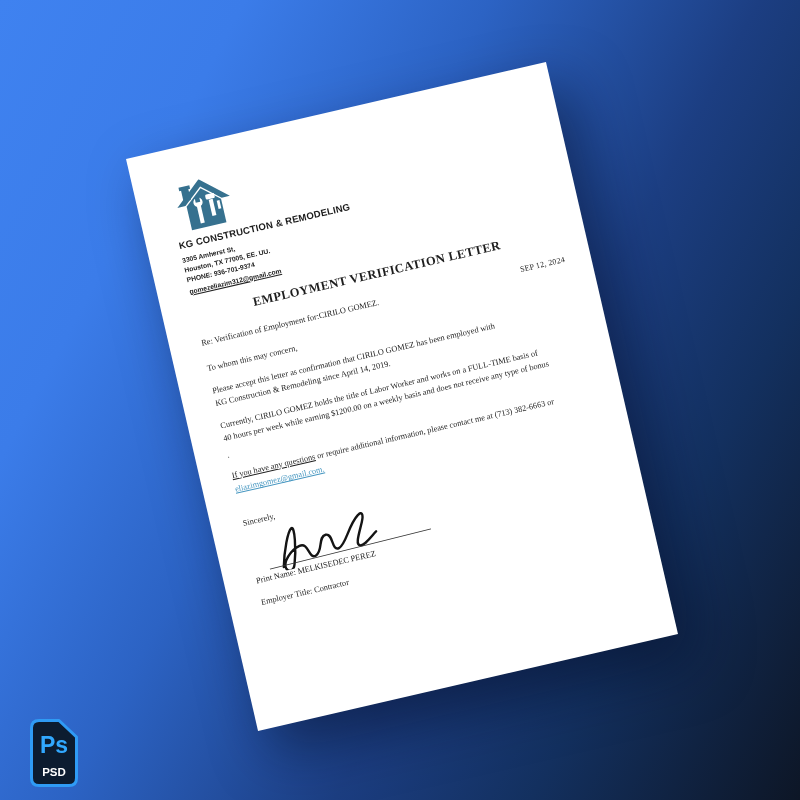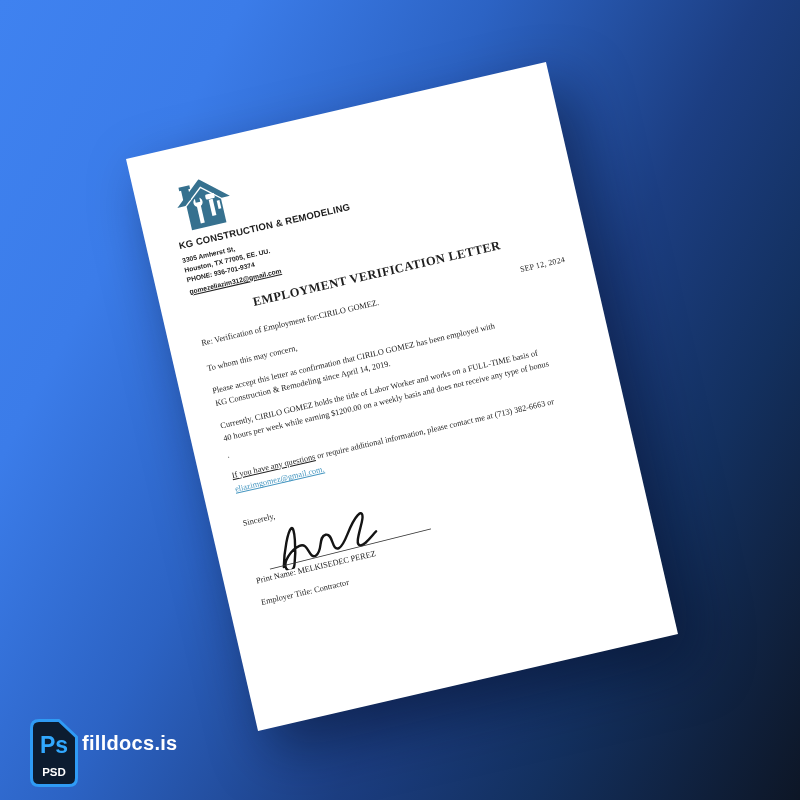--- a/index.html
+++ b/index.html
@@ -117,14 +117,13 @@
 
 <div class="badge">
   <svg width="48" height="68" viewBox="0 0 48 68">
     <path d="M9,1.5 H29 L46.5,18 V59 Q46.5,66.5 39,66.5 H9 Q1.5,66.5 1.5,59 V9 Q1.5,1.5 9,1.5 Z" fill="#0c1c30" stroke="#2f9bf5" stroke-width="3" stroke-linejoin="round"></path>
     <text x="24" y="34" text-anchor="middle" font-family="Liberation Sans, sans-serif" font-weight="bold" font-size="23" fill="#31a8ff">Ps</text>
     <text x="24" y="57" text-anchor="middle" font-family="Liberation Sans, sans-serif" font-weight="bold" font-size="11.5" fill="#ffffff">PSD</text>
   </svg>
 </div>
 
 <div class="caption">
-  <div>filldocs.is</div>
 </div>
 
 </body></html>

